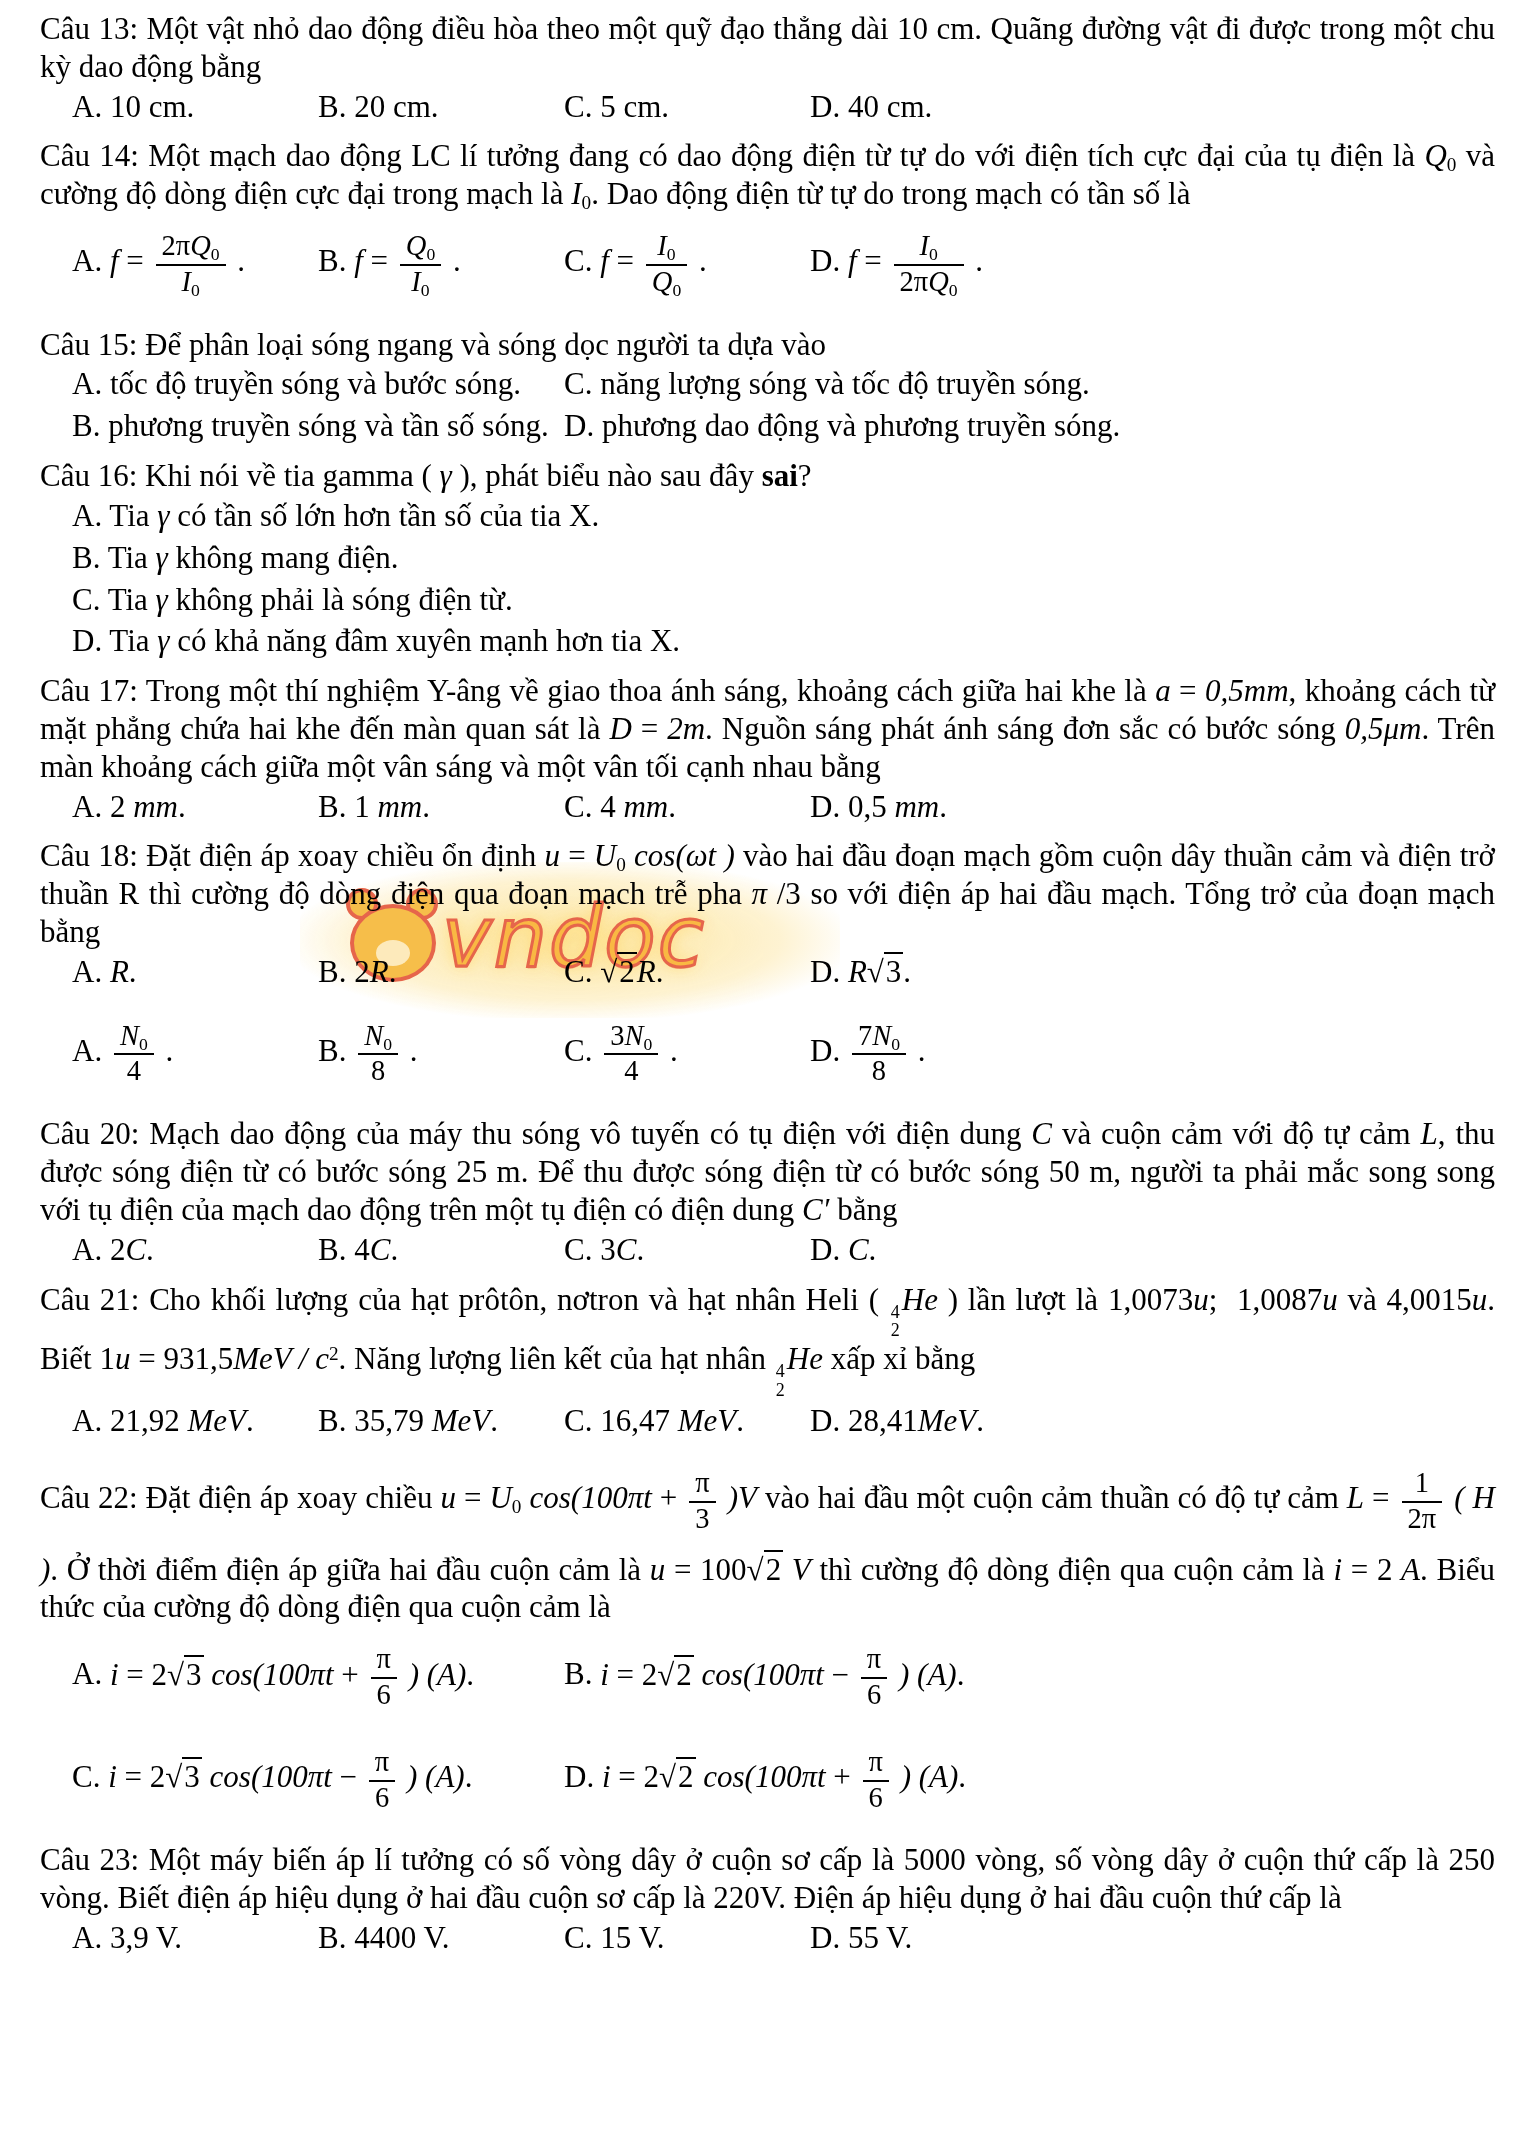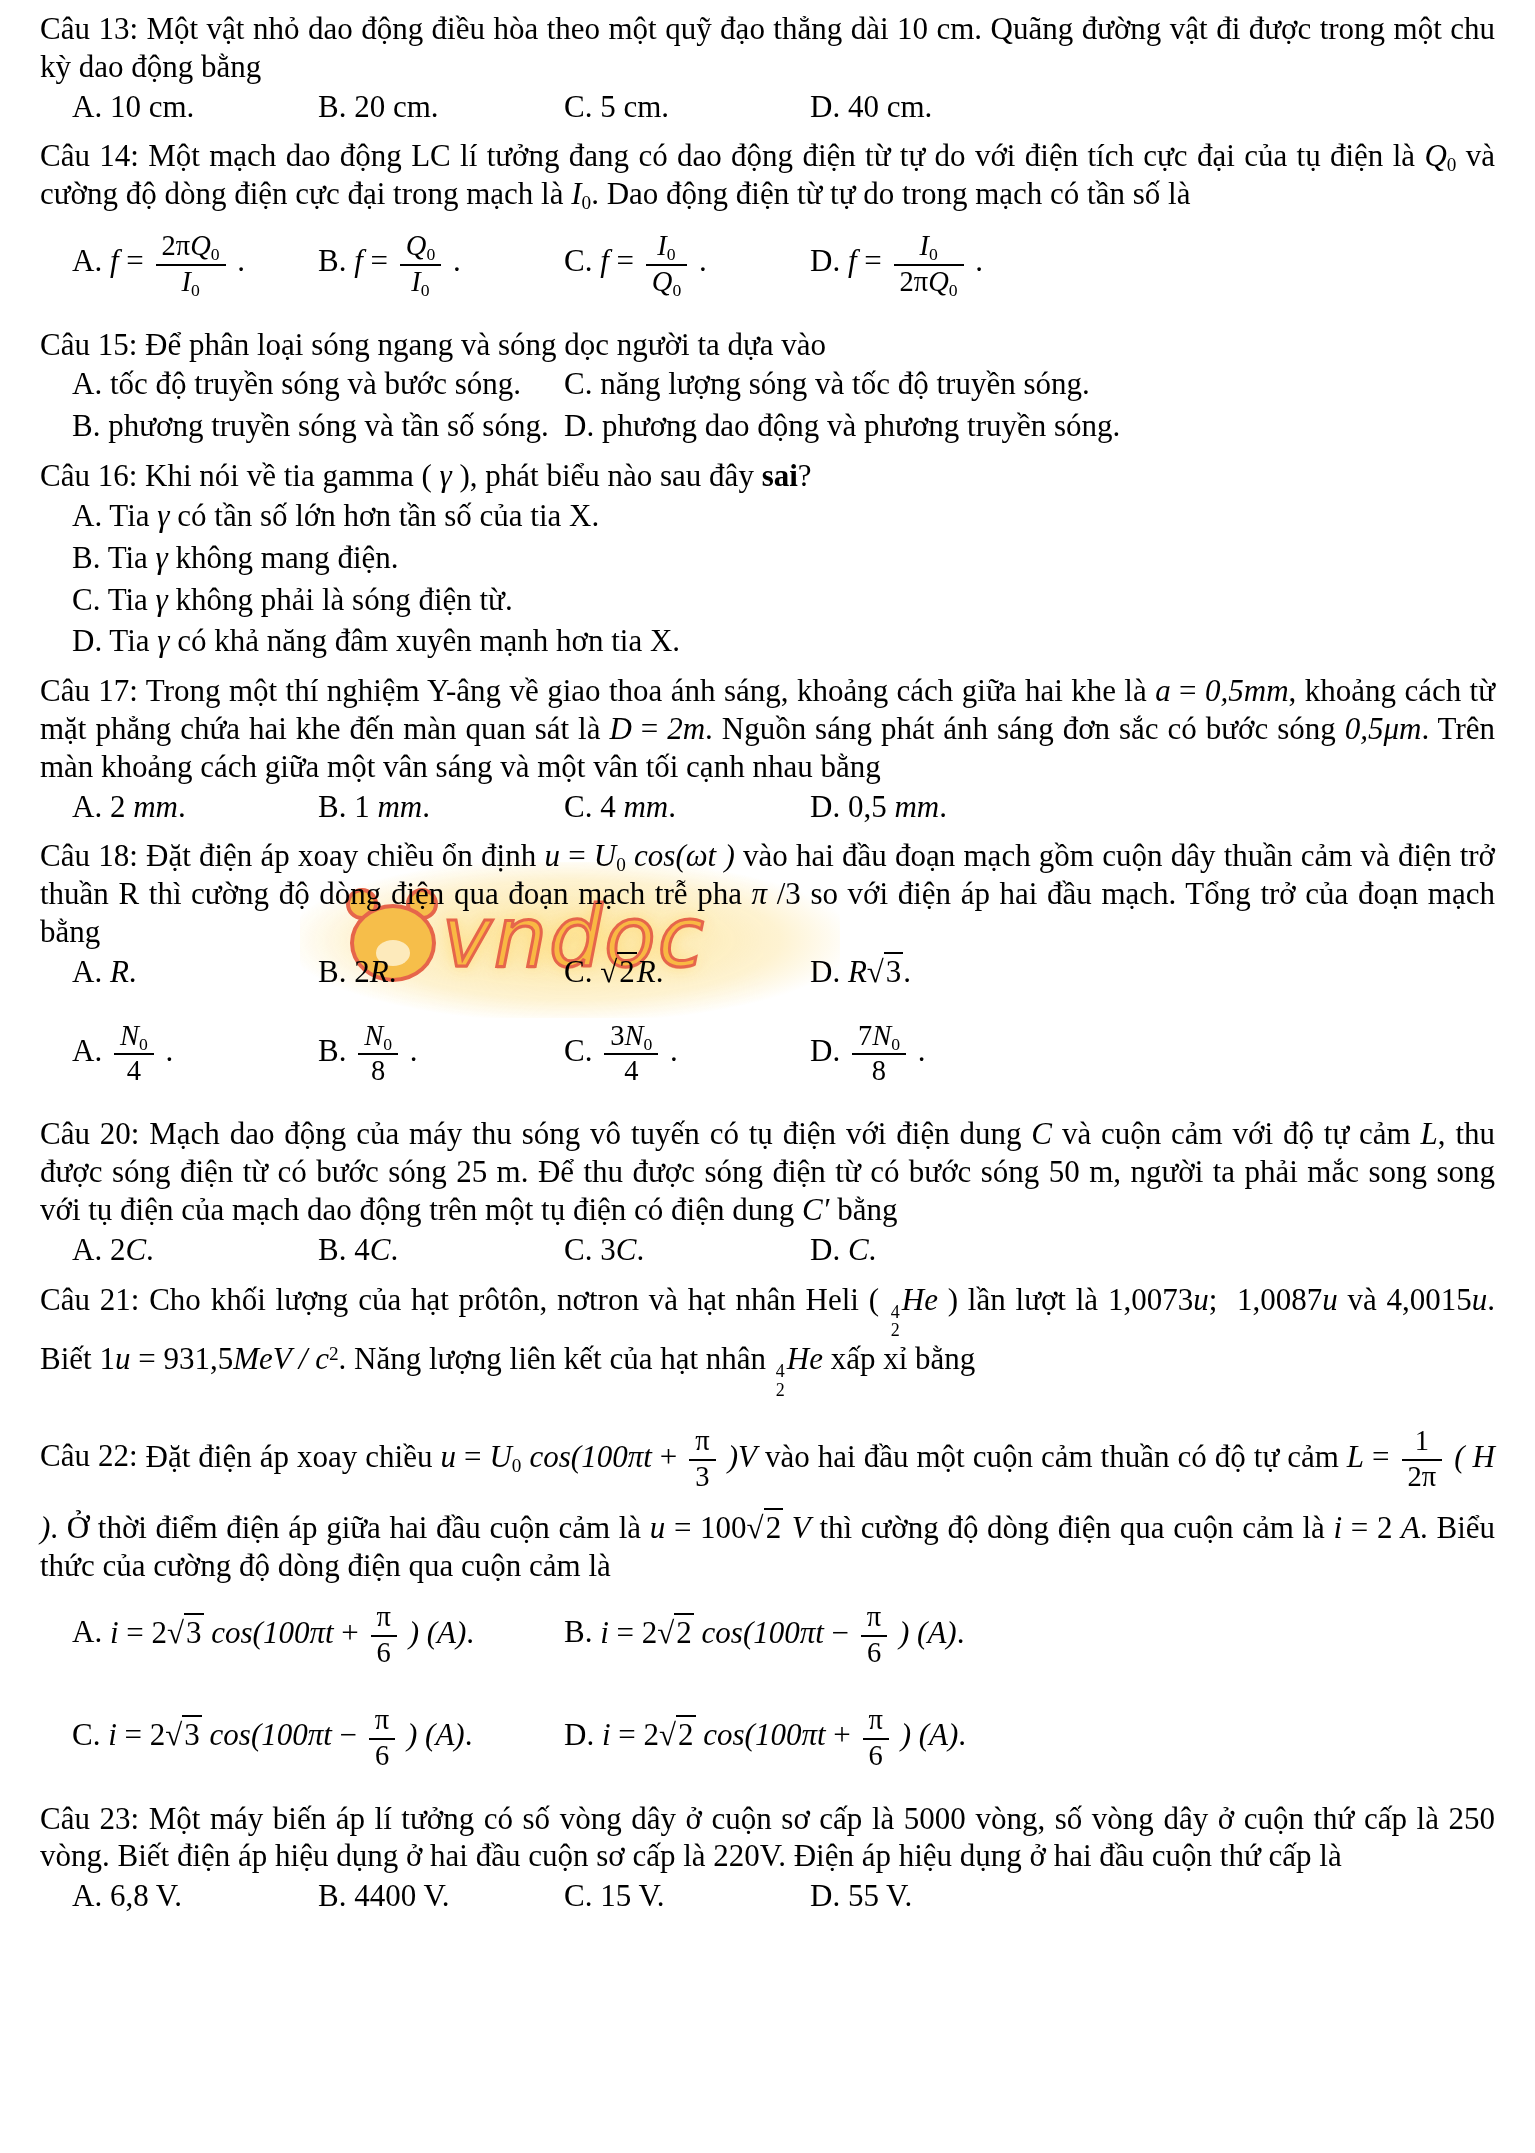--- a/index.html
+++ b/index.html
@@ -139,34 +139,40 @@
         </div>
       </section>
       <section class="question">
         <div class="q-text"><b class="q-label">Câu 21:</b><span class="q-body"> Cho khối lượng của hạt prôtôn, nơtron và hạt nhân Heli ( <span class="nucl">
               <span>4</span>
               <span>2</span>
             </span><i>He</i> ) lần lượt là 1,0073<i>u</i>;&nbsp; 1,0087<i>u</i> và 4,0015<i>u</i>. Biết 1<i>u</i> = 931,5<i>MeV / c</i><sup>2</sup>. Năng lượng liên kết của hạt nhân <span class="nucl">
               <span>4</span>
               <span>2</span>
             </span><i>He</i> xấp xỉ bằng</span></div>
+        <div class="options cols-4">
+          <div class="opt"><b class="opt-label">A.</b><span class="opt-body"> 21,92 <i>MeV</i>.</span></div>
+          <div class="opt"><b class="opt-label">B.</b><span class="opt-body"> 35,79 <i>MeV</i>.</span></div>
+          <div class="opt"><b class="opt-label">C.</b><span class="opt-body"> 16,47 <i>MeV</i>.</span></div>
+          <div class="opt"><b class="opt-label">D.</b><span class="opt-body"> 28,41<i>MeV</i>.</span></div>
+        </div>
       </section>
       <section class="question">
         <div class="q-text"><b class="q-label">Câu 22:</b><span class="q-body"> Đặt điện áp xoay chiều <i>u</i> = <i>U</i><sub>0</sub> <i>cos(100πt</i> + <span class="frac"><span class="num">π</span><span class="den">3</span></span> <i>)V</i> vào hai đầu một cuộn cảm thuần có độ tự cảm <i>L</i> = <span class="frac"><span class="num">1</span><span class="den">2π</span></span> <i>( H )</i>. Ở thời điểm điện áp giữa hai đầu cuộn cảm là <i>u</i> = 100<span class="sqrt">√<span class="sv">2</span></span> <i>V</i> thì cường độ dòng điện qua cuộn cảm là <i>i</i> = 2 <i>A</i>. Biểu thức của cường độ dòng điện qua cuộn cảm là</span></div>
         <div class="options cols-2">
           <div class="opt"><b class="opt-label">A.</b><span class="opt-body"> <i>i</i> = 2<span class="sqrt">√<span class="sv">3</span></span> <i>cos(100πt</i> + <span class="frac"><span class="num">π</span><span class="den">6</span></span> <i>) (A)</i>.</span></div>
           <div class="opt"><b class="opt-label">B.</b><span class="opt-body"> <i>i</i> = 2<span class="sqrt">√<span class="sv">2</span></span> <i>cos(100πt</i> − <span class="frac"><span class="num">π</span><span class="den">6</span></span> <i>) (A)</i>.</span></div>
           <div class="opt"><b class="opt-label">C.</b><span class="opt-body"> <i>i</i> = 2<span class="sqrt">√<span class="sv">3</span></span> <i>cos(100πt</i> − <span class="frac"><span class="num">π</span><span class="den">6</span></span> <i>) (A)</i>.</span></div>
           <div class="opt"><b class="opt-label">D.</b><span class="opt-body"> <i>i</i> = 2<span class="sqrt">√<span class="sv">2</span></span> <i>cos(100πt</i> + <span class="frac"><span class="num">π</span><span class="den">6</span></span> <i>) (A)</i>.</span></div>
         </div>
       </section>
       <section class="question">
         <div class="q-text"><b class="q-label">Câu 23:</b><span class="q-body"> Một máy biến áp lí tưởng có số vòng dây ở cuộn sơ cấp là 5000 vòng, số vòng dây ở cuộn thứ cấp là 250 vòng. Biết điện áp hiệu dụng ở hai đầu cuộn sơ cấp là 220V. Điện áp hiệu dụng ở hai đầu cuộn thứ cấp là</span></div>
         <div class="options cols-4">
-          <div class="opt"><b class="opt-label">A.</b><span class="opt-body"> 6,8 V.</span></div>
+          <div class="opt"><b class="opt-label">A.</b><span class="opt-body"> 3,9 V.</span></div>
           <div class="opt"><b class="opt-label">B.</b><span class="opt-body"> 4400 V.</span></div>
           <div class="opt"><b class="opt-label">C.</b><span class="opt-body"> 15 V.</span></div>
           <div class="opt"><b class="opt-label">D.</b><span class="opt-body"> 55 V.</span></div>
         </div>
       </section>
     </main>
 
 </div>
 
 </body></html>

